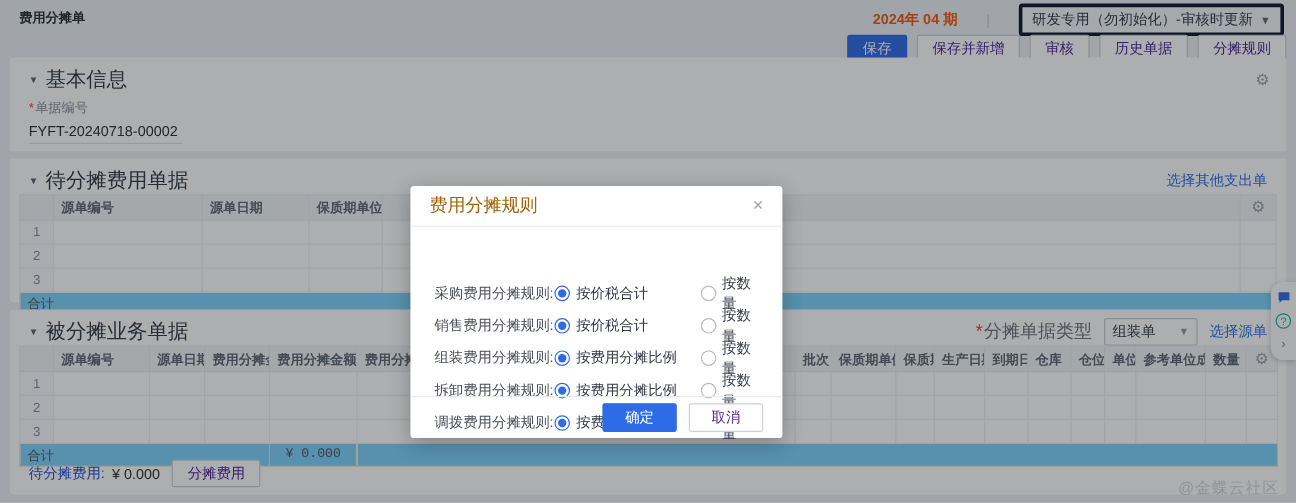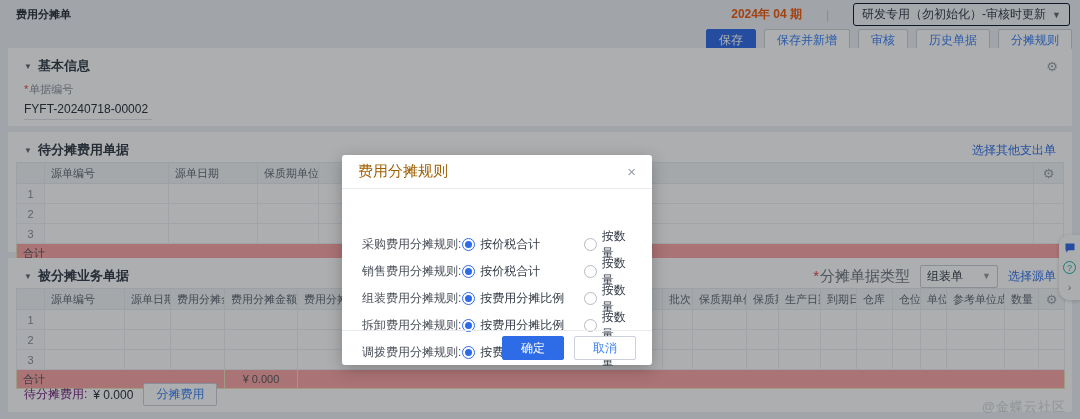--- a/index.html
+++ b/index.html
@@ -6,36 +6,36 @@
   html,body { width:1080px; height:419px; }
   body { font-family:"Liberation Sans","DejaVu Sans",sans-serif; background:#eef0f4; position:relative; overflow:hidden; }
   .page { position:absolute; inset:0; background:#eef0f4; }
 
   
   .topbar { position:absolute; top:0; left:0; right:0; height:28px; }
   .page-title { position:absolute; left:16px; top:7px; font-size:11px; font-weight:700; color:#2b2f36; }
   .top-right { position:absolute; right:10px; top:3px; display:flex; align-items:center; gap:24px; }
   .period { font-size:12px; color:#f0590a; font-weight:700; }
   .top-divider { color:#c9ccd3; font-size:12px; }
-  .profile-pill { display:flex; align-items:center; gap:6px; border:1px solid #0f172a; border-radius:3px; background:#f6f7f9; padding:2px 8px; font-size:12px; color:#333a45; cursor:pointer;text-align:right; }
+  .profile-pill { display:flex; align-items:center; gap:6px; border:3px solid #0f172a; border-radius:3px; background:#f6f7f9; padding:2px 8px; font-size:12px; color:#333a45; cursor:pointer;text-align:right; }
   .chev-down { font-size:9px; color:#666; }
 
   
   .toolbar { position:absolute; top:29px; right:8px; display:flex; gap:8px; }
-  .btn { height:23px; padding:0 12px; font-size:12px; line-height:21px; border-radius:2px; border:1px solid #ccd0d9; background:#fff; color:#3b82f6; cursor:pointer; }
+  .btn { height:23px; padding:0 12px; font-size:12px; line-height:21px; border-radius:2px; border:1px solid #ccd0d9; background:#fff; color:#4c1d95; cursor:pointer; }
   .btn.primary { background:#2e6be6; border-color:#2e6be6; color:#fff; }
 
   
   .panel { position:absolute; left:8px; right:8px; background:#fff; border-radius:2px; }
   #panel-basic { top:48px; height:78px; }
   #panel-pending { top:132px; height:120px; }
   #panel-allocated { top:258px; height:154px; }
   .section-head { display:flex; align-items:center; height:24px; padding:0 8px; margin-top:6px; }
   .tri { font-size:8px; color:#5f6670; margin:0 6px 0 8px; }
-  .section-title { font-size:13px; font-weight:700; color:#333a45; }
+  .section-title { font-size:17px; font-weight:400; color:#333a45; }
   .gear { color:#9aa0a8; font-size:13px; line-height:1; cursor:pointer; }
   .panel-gear { position:absolute; right:14px; top:12px; }
 
   
   .fields { display:flex; margin:4px 16px 0; gap:20px; }
   .field { width:128px; }
   .field.date { width:166px; }
   .field-label { font-size:11px; color:#8a8f99; }
   .req { color:#e64545; margin-right:1px; }
   .field-value { margin-top:3px; font-size:12px; color:#2b2f36; border-bottom:1px solid #dfe2e8; padding:2px 0 3px; display:flex; justify-content:space-between; align-items:center; cursor:text; }
@@ -43,30 +43,30 @@
 
   
   .head-right { margin-left:auto; display:flex; align-items:center; gap:10px; padding-right:8px; }
   .link { font-size:12px; color:#2e6fe8; cursor:pointer; }
   .inline-label { font-size:15px; color:#70757f; }
   .select { width:78px; height:23px; border:1px solid #c9ccd4; border-radius:2px; display:flex; align-items:center; justify-content:space-between; padding:0 6px; font-size:12px; color:#333a45; background:#fff; cursor:pointer; }
   .select .chev-down { font-size:9px; color:#999; }
 
   
   table.grid { border-collapse:collapse; table-layout:fixed; width:1048px; margin:0 8px; background:#fff; }
-  .grid th { background:#f5f6f8; border:1px solid #e9ebef; font-weight:400; font-size:11px; color:#5f6670; text-align:left; padding:0 6px; height:21px; overflow:hidden; white-space:nowrap; }
+  .grid th { background:#f5f6f8; border:1px solid #e9ebef; font-weight:700; font-size:11px; color:#5f6670; text-align:left; padding:0 6px; height:21px; overflow:hidden; white-space:nowrap; }
   .grid td { border:1px solid #edeff2; font-size:11px; color:#333; height:20px; padding:0 6px; overflow:hidden; white-space:nowrap; }
   .grid td.num { text-align:center; color:#888e98; background:#fafbfc; }
   .grid th.gear-col, .grid td.gear-col { text-align:center; padding:0; }
-  .grid tr.total td { background:#fca5a5; border-color:#ece2bd; color:#56575a; height:19px; }
+  .grid tr.total td { background:#7dd3fc; border-color:#ece2bd; color:#56575a; height:19px;font-family:Liberation Mono, monospace; }
   .grid tr.total td.amount { text-align:center; }
 
   
   .panel-footer { position:absolute; left:16px; bottom:6px; display:flex; align-items:center; gap:10px; }
-  .footer-label { font-size:12px; color:#701a75; }
+  .footer-label { font-size:12px; color:#1d4ed8; }
   .footer-value { font-size:12px; color:#2b2f36; margin-left:-4px; }
   .btn.ghost { height:23px; }
 
   .watermark { position:absolute; right:14px; bottom:3px; font-size:13px; color:#d4d6da; letter-spacing:1px; }
 
   
   .side-tools { position:absolute; right:0; top:235px; width:21px; background:#fdfdfd; border-radius:10px 0 0 10px; box-shadow:0 1px 4px rgba(0,0,0,.18); display:flex; flex-direction:column; align-items:center; gap:7px; padding:7px 0; }
   .side-tools .q { width:13px; height:13px; border:1px solid #1fb3a6; color:#1fb3a6; border-radius:50%; font-size:9px; line-height:12px; text-align:center; cursor:pointer; }
   .side-tools .more { font-size:11px; color:#888; cursor:pointer; }
 

